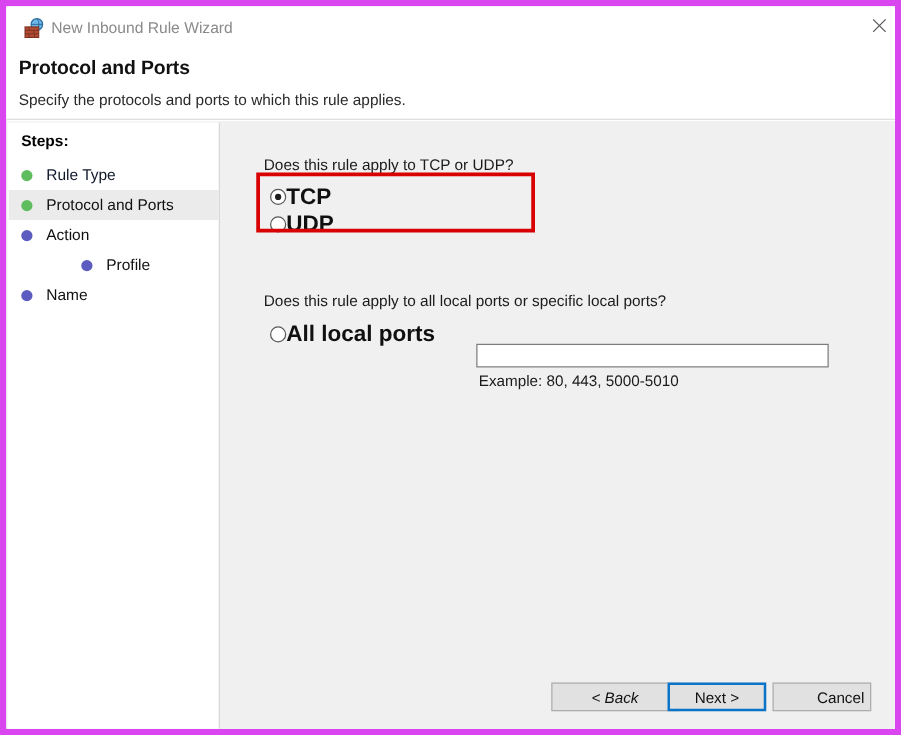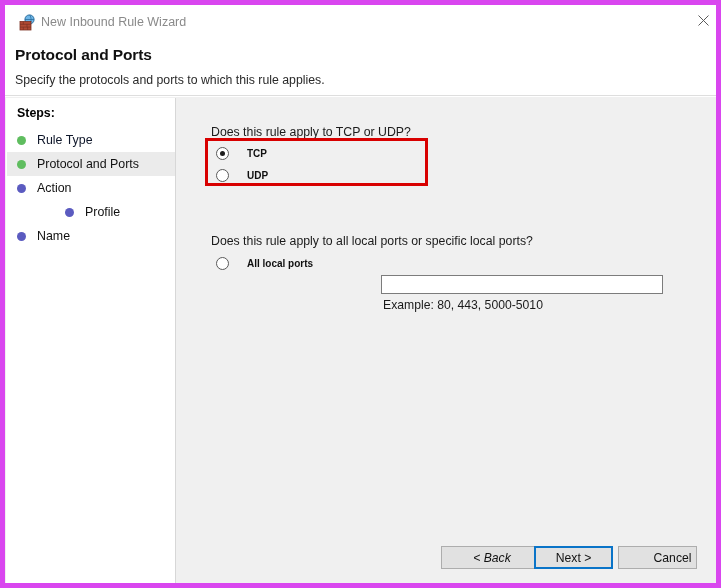--- a/index.html
+++ b/index.html
@@ -166,22 +166,22 @@
   }
   .radio.checked::after {
     content: "";
     position: absolute;
     left: 3px; top: 3px;
     width: 5px; height: 5px;
     border-radius: 50%;
     background: #1d1d1d;
   }
   .radio-label {
-    margin-left: 18px;
-    font-size: 10px;
+    margin-left: 0;
+    font-size: 18px;
     font-weight: bold;
     color: #101010;
   }
 
   
   #r-tcp  { left: 39px; top: 50px; }
   #r-udp  { left: 39px; top: 72px; }
   #r-all  { left: 39px; top: 160px; }
   #r-spec { left: 39px; top: 182px; }
 

